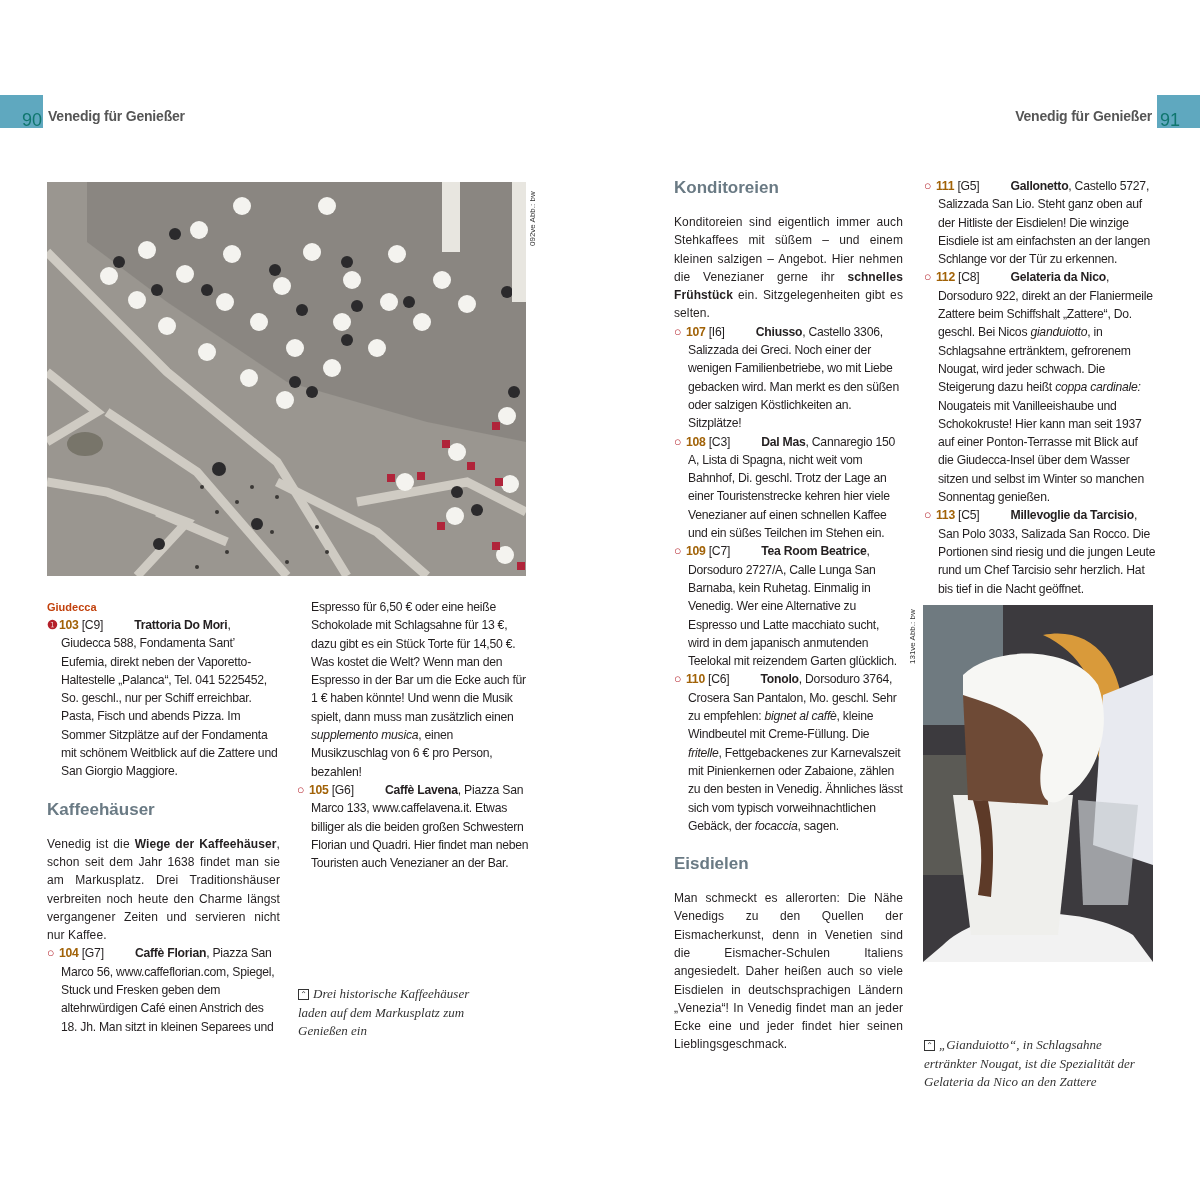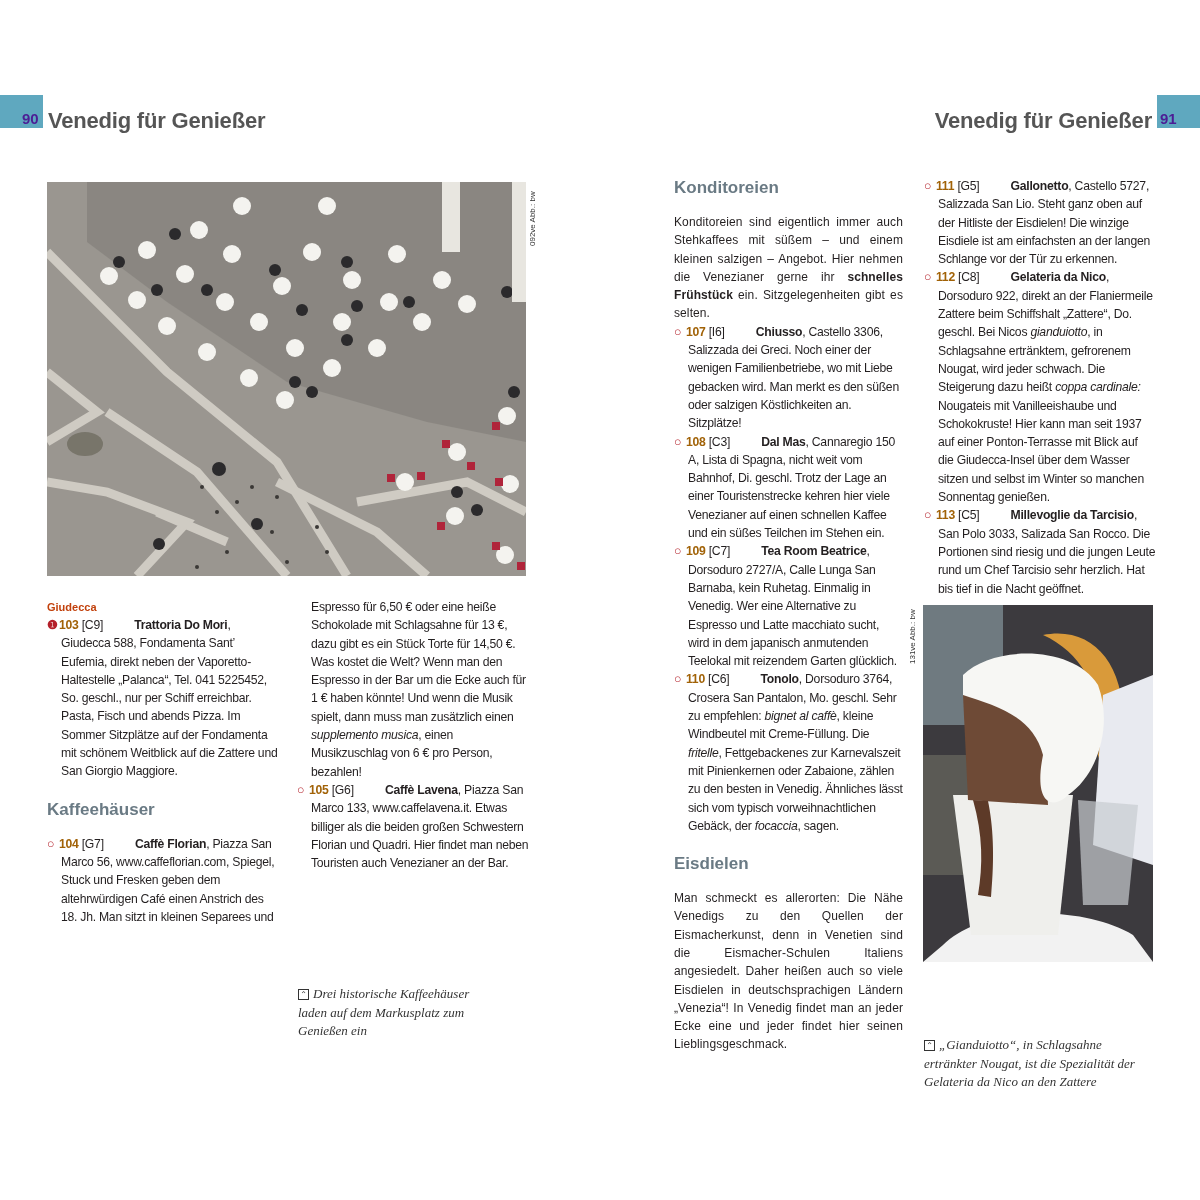--- a/index.html
+++ b/index.html
@@ -1,23 +1,23 @@
 <!DOCTYPE html>
 <html><head>
 <meta charset="utf-8">
 <style>
   html, body { margin:0; padding:0; background:#ffffff; }
   body { width:1200px; height:1200px; position:relative; overflow:hidden; font-family:"Liberation Sans", sans-serif; color:#231f20; }
   .tab { position:absolute; top:95px; height:33px; background:#5fa8bf; }
   .tab-left { left:0; width:43px; }
   .tab-right { left:1157px; width:43px; }
-  .pagenum { position:absolute; top:110px; font-family:"Liberation Sans", sans-serif; font-weight:bold; font-size:15px; color:#4c1d95; }
+  .pagenum { position:absolute; top:110px; font-family:"Liberation Sans", sans-serif; font-weight:normal; font-size:18px; color:#0f766e; }
   .pagenum-left { left:22px; }
   .pagenum-right { left:1160px; }
-  .running-head { position:absolute; top:108px; font-family:"Liberation Sans", sans-serif; font-weight:bold; font-size:22px; color:#555555; letter-spacing:-0.2px; }
+  .running-head { position:absolute; top:108px; font-family:"Liberation Sans", sans-serif; font-weight:bold; font-size:14px; color:#555555; letter-spacing:-0.2px; }
   .rh-left { left:48px; }
   .rh-right { right:48px; }
 
   .photo { position:absolute; overflow:hidden; }
   .photo-left { left:47px; top:182px; width:479px; height:394px; }
   .photo-right { left:923px; top:605px; width:230px; height:357px; }
   .credit { position:absolute; font-size:8px; color:#333; transform:rotate(-90deg); transform-origin:left top; white-space:nowrap; font-family:"Liberation Sans", sans-serif; }
   .credit-left { left:528px; top:246px; }
   .credit-right { left:908px; top:664px; }
 
@@ -145,20 +145,21 @@
 <div class="credit credit-left">092ve Abb.: bw</div>
 
 <div class="col" style="left:47px; top:598px; width:233px;">
   <p class="h-small">Giudecca</p>
   <div class="entry">
     <p class="hang"><span class="marker">❶</span><span class="num">103</span> <span>[C9]</span> <span class="name">Trattoria Do Mori</span><span>, Giudecca 588, Fondamenta Sant’ Eufemia, direkt neben der Vaporetto-Haltestelle „Palanca“, Tel. 041 5225452, So. geschl., nur per Schiff erreichbar. Pasta, Fisch und abends Pizza. Im Sommer Sitzplätze auf der Fondamenta mit schönem Weitblick auf die Zattere und San Giorgio Maggiore.</span></p>
   </div>
   <div style="height:18px;"></div>
   <p class="h-section">Kaffeehäuser</p>
   <div style="height:14px;"></div>
+  <p class="intro"><span>Venedig ist die </span><b>Wiege der Kaffeehäuser</b><span>, schon seit dem Jahr 1638 findet man sie am Markusplatz. Drei Traditionshäuser verbreiten noch heute den Charme längst vergangener Zeiten und servieren nicht nur Kaffee.</span></p>
   <div class="entry">
     <p class="hang" style="height: 93.5px; overflow: hidden;"><span class="marker">○</span><span class="num">104</span> <span>[G7]</span> <span class="name">Caffè Florian</span><span>, Piazza San Marco 56, www.caffeflorian.com, Spiegel, Stuck und Fresken geben dem altehrwürdigen Café einen Anstrich des 18. Jh. Man sitzt in kleinen Separees und schlürft einen Espresso für 6,50 € oder eine heiße Schokolade mit Schlagsahne für 13 €, dazu gibt es ein Stück Torte für 14,50 €. Was kostet die Welt? Wenn man den Espresso in der Bar um die Ecke auch für 1 € haben könnte! Und wenn die Musik spielt, dann muss man zusätzlich einen </span></p>
   </div>
 </div>
 
 <div class="col" style="left:297px; top:598px; width:233px;">
   <div class="entry">
     <p style="margin:0; padding-left:14px;">Espresso für 6,50 € oder eine heiße Schokolade mit Schlagsahne für 13 €, dazu gibt es ein Stück Torte für 14,50 €. Was kostet die Welt? Wenn man den Espresso in der Bar um die Ecke auch für 1 € haben könnte! Und wenn die Musik spielt, dann muss man zusätzlich einen <em>supplemento musica</em><span>, einen Musikzuschlag von 6 € pro Person, bezahlen!</span></p>
   </div>
   <div class="entry">

